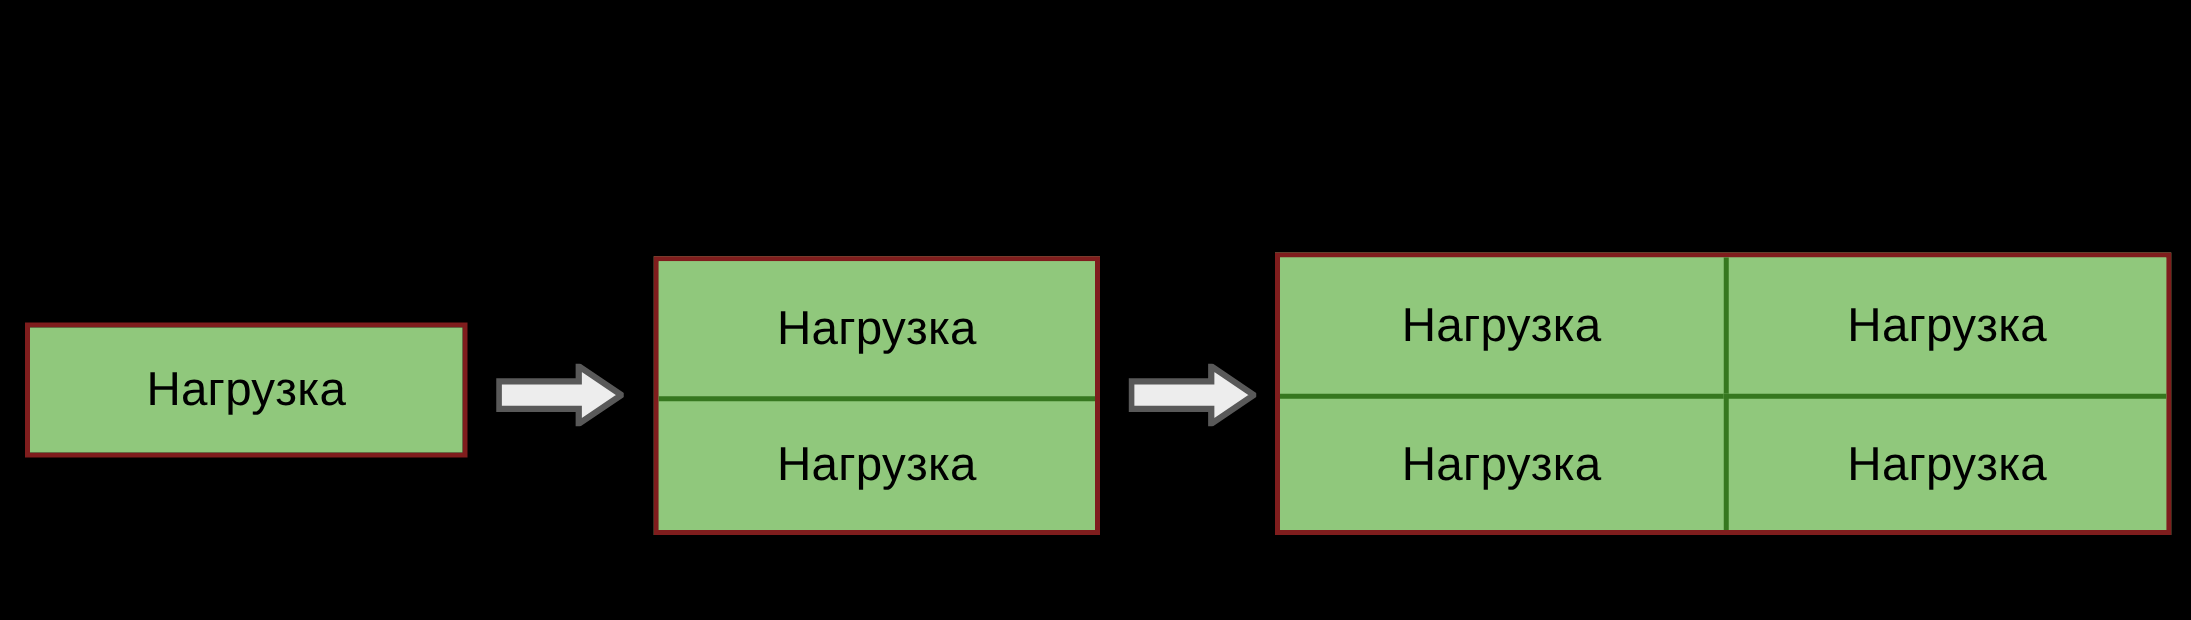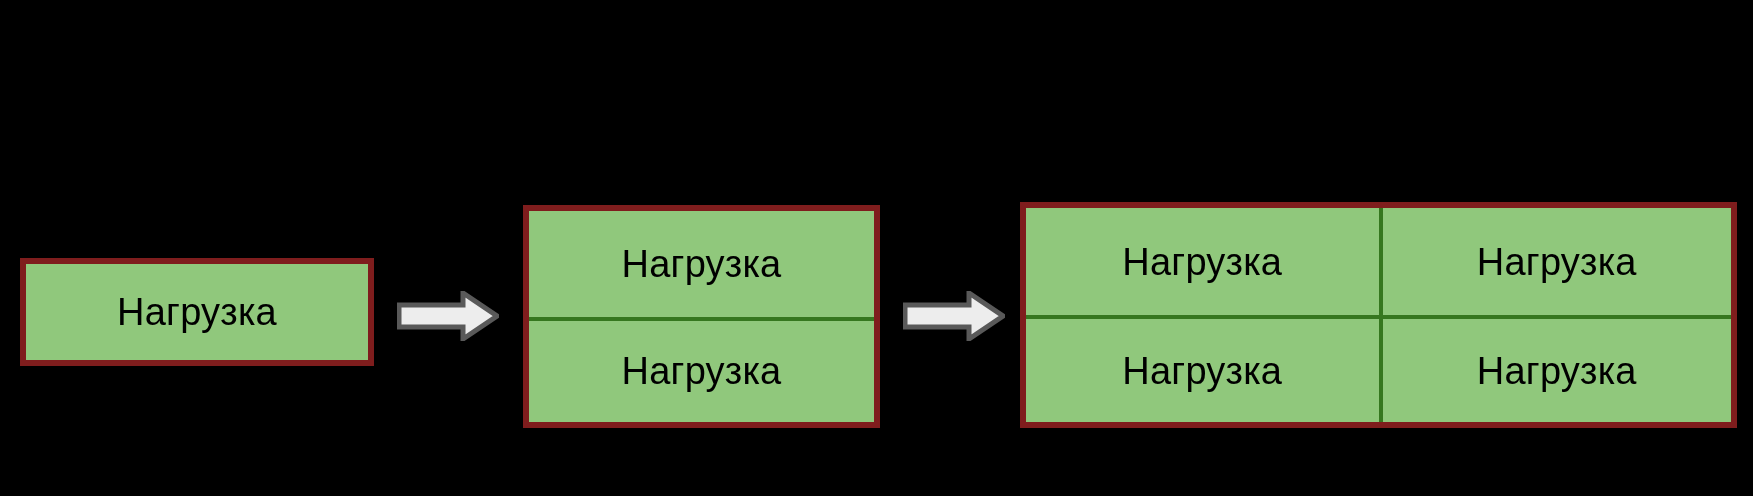--- a/index.html
+++ b/index.html
@@ -23,21 +23,21 @@
     width: 1753px;
     height: 496px;
     background: #000000;
   }
 
   
   .node-group {
     position: absolute;
     box-sizing: border-box;
     background: #90C87C;
-    border: 6px solid #7f1d1d;
+    border: 4px solid #7f1d1d;
     display: grid;
   }
 
   .node-cell {
     box-sizing: border-box;
     display: flex;
     align-items: center;
     justify-content: center;
     background: #90C87C;
     color: #000000;

